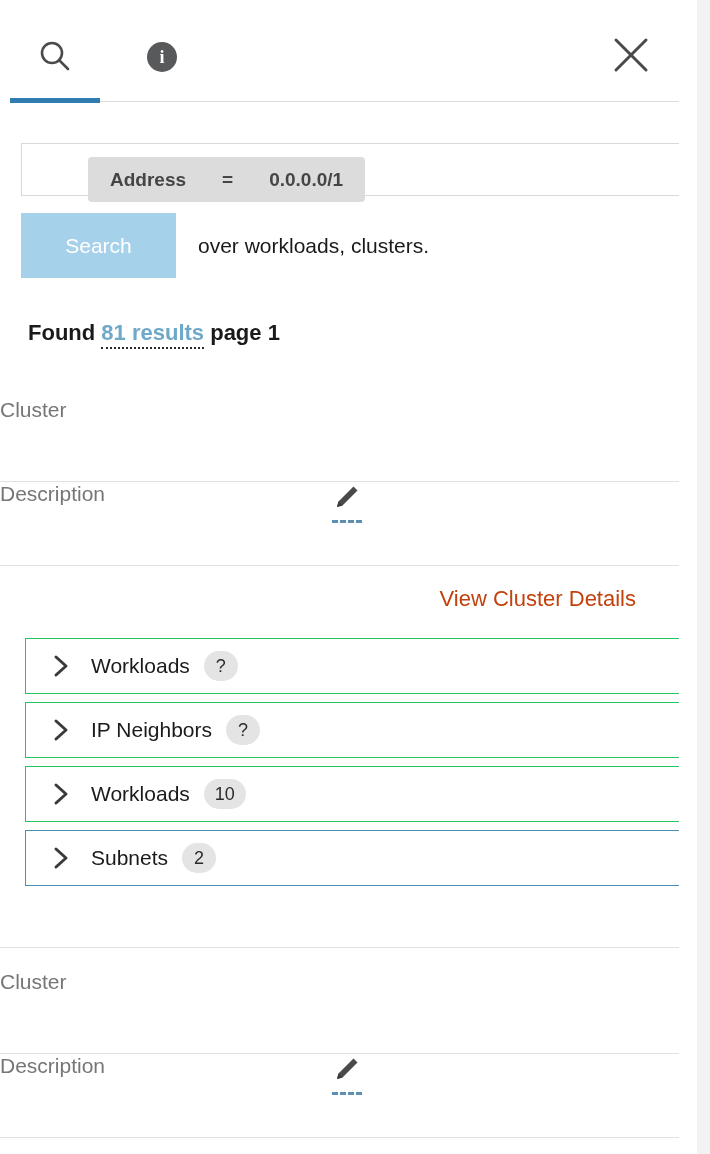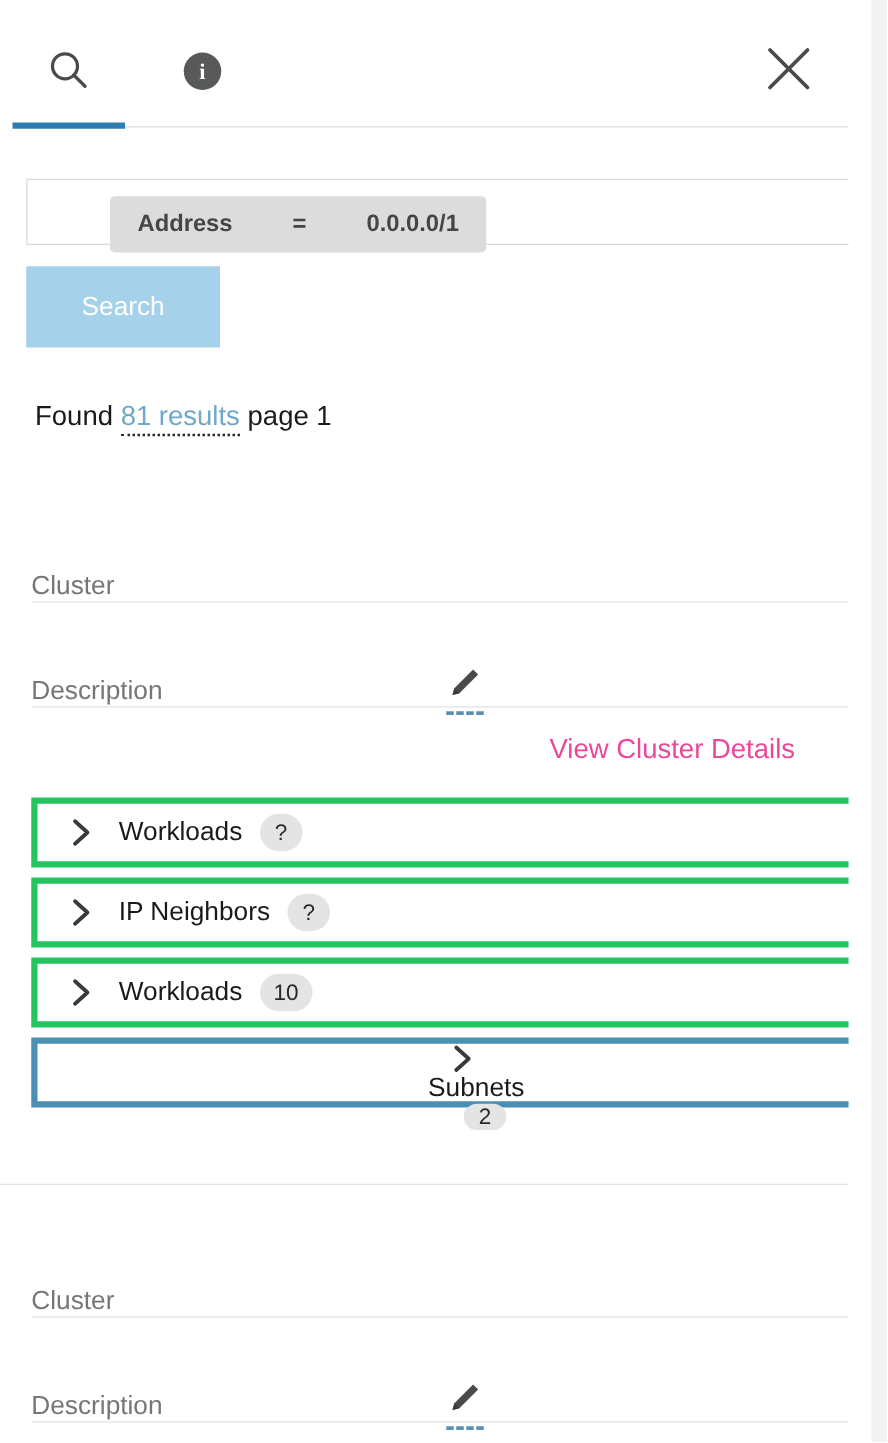--- a/index.html
+++ b/index.html
@@ -123,21 +123,21 @@
     align-items: center;
     padding-left: 66px;
   }
   .filter-chip {
     background: #dcdcdc;
     border-radius: 4px;
     height: 45px;
     display: flex;
     align-items: center;
     padding: 0 22px;
-    gap: 48px;
+    gap: 36px;
     font-size: 19px;
     font-weight: bold;
     color: #454545;
     white-space: nowrap;
     margin-top: 20px;
   }
   .chip-op { font-weight: bold; }
 
   
   .search-row {
@@ -168,38 +168,38 @@
   }
 
   
   .results-summary {
     position: absolute;
     left: 28px;
     top: 320px;
     font-size: 22px;
     color: #1a1a1a;
     white-space: nowrap;
+    font-weight: bold;
   }
   .results-count {
     color: #6fa8c8;
     border-bottom: 2px dotted #2b2b2b;
     padding-bottom: 2px;
     cursor: pointer;
   }
 
   
   .result-block { position: absolute; left: 0; width: 679px; }
 
   .kv-row {
     position: relative;
     display: flex;
-    align-items: flex-end;
+    align-items: flex-start;
     height: 84px;
     border-bottom: 1px solid #e2e2e2;
-    margin-left: 25px;
     width: 685px;
   }
   .kv-label {
     font-size: 21px;
     color: #767676;
     width: 330px;
   }
   .kv-link {
     font-size: 21px;
     font-weight: bold;
@@ -224,39 +224,39 @@
 
   .details-row {
     display: flex;
     justify-content: flex-end;
     align-items: center;
     height: 66px;
     padding-right: 43px;
   }
   .details-link {
     font-size: 22px;
-    color: #ec4899;
+    color: #c2410c;
     cursor: pointer;
     white-space: nowrap;
   }
 
   
   .accordion-list { margin-left: 25px; margin-top: 6px; }
   .accordion {
     width: 685px;
     height: 56px;
-    border: 5px solid #22c55e;
+    border: 1px solid #22c55e;
     background: #ffffff;
     display: flex;
     align-items: center;
     padding-left: 27px;
     margin-bottom: 8px;
     cursor: pointer;
   }
-  .accordion.active { border-color: #4a8fb5; flex-direction: column; }
+  .accordion.active { border-color: #4a8fb5; }
   .chev {
     width: 20px;
     margin-right: 18px;
     display: flex;
     align-items: center;
   }
   .acc-label {
     font-size: 21px;
     color: #1a1a1a;
     white-space: nowrap;
@@ -321,20 +321,21 @@
     <div class="searchbox">
       <div class="filter-chip">
         <span>Address</span>
         <span class="chip-op">=</span>
         <span>0.0.0.0/1</span>
       </div>
     </div>
 
     <div class="search-row">
       <button class="search-button">Search</button>
+      <span class="search-scope">over workloads, clusters.</span>
     </div>
 
     <div class="results-summary">
       <span>Found</span>
       <span class="results-count">81 results</span>
       <span>page 1</span>
     </div>
 
     <div class="result-block" style="top:398px;">
 

